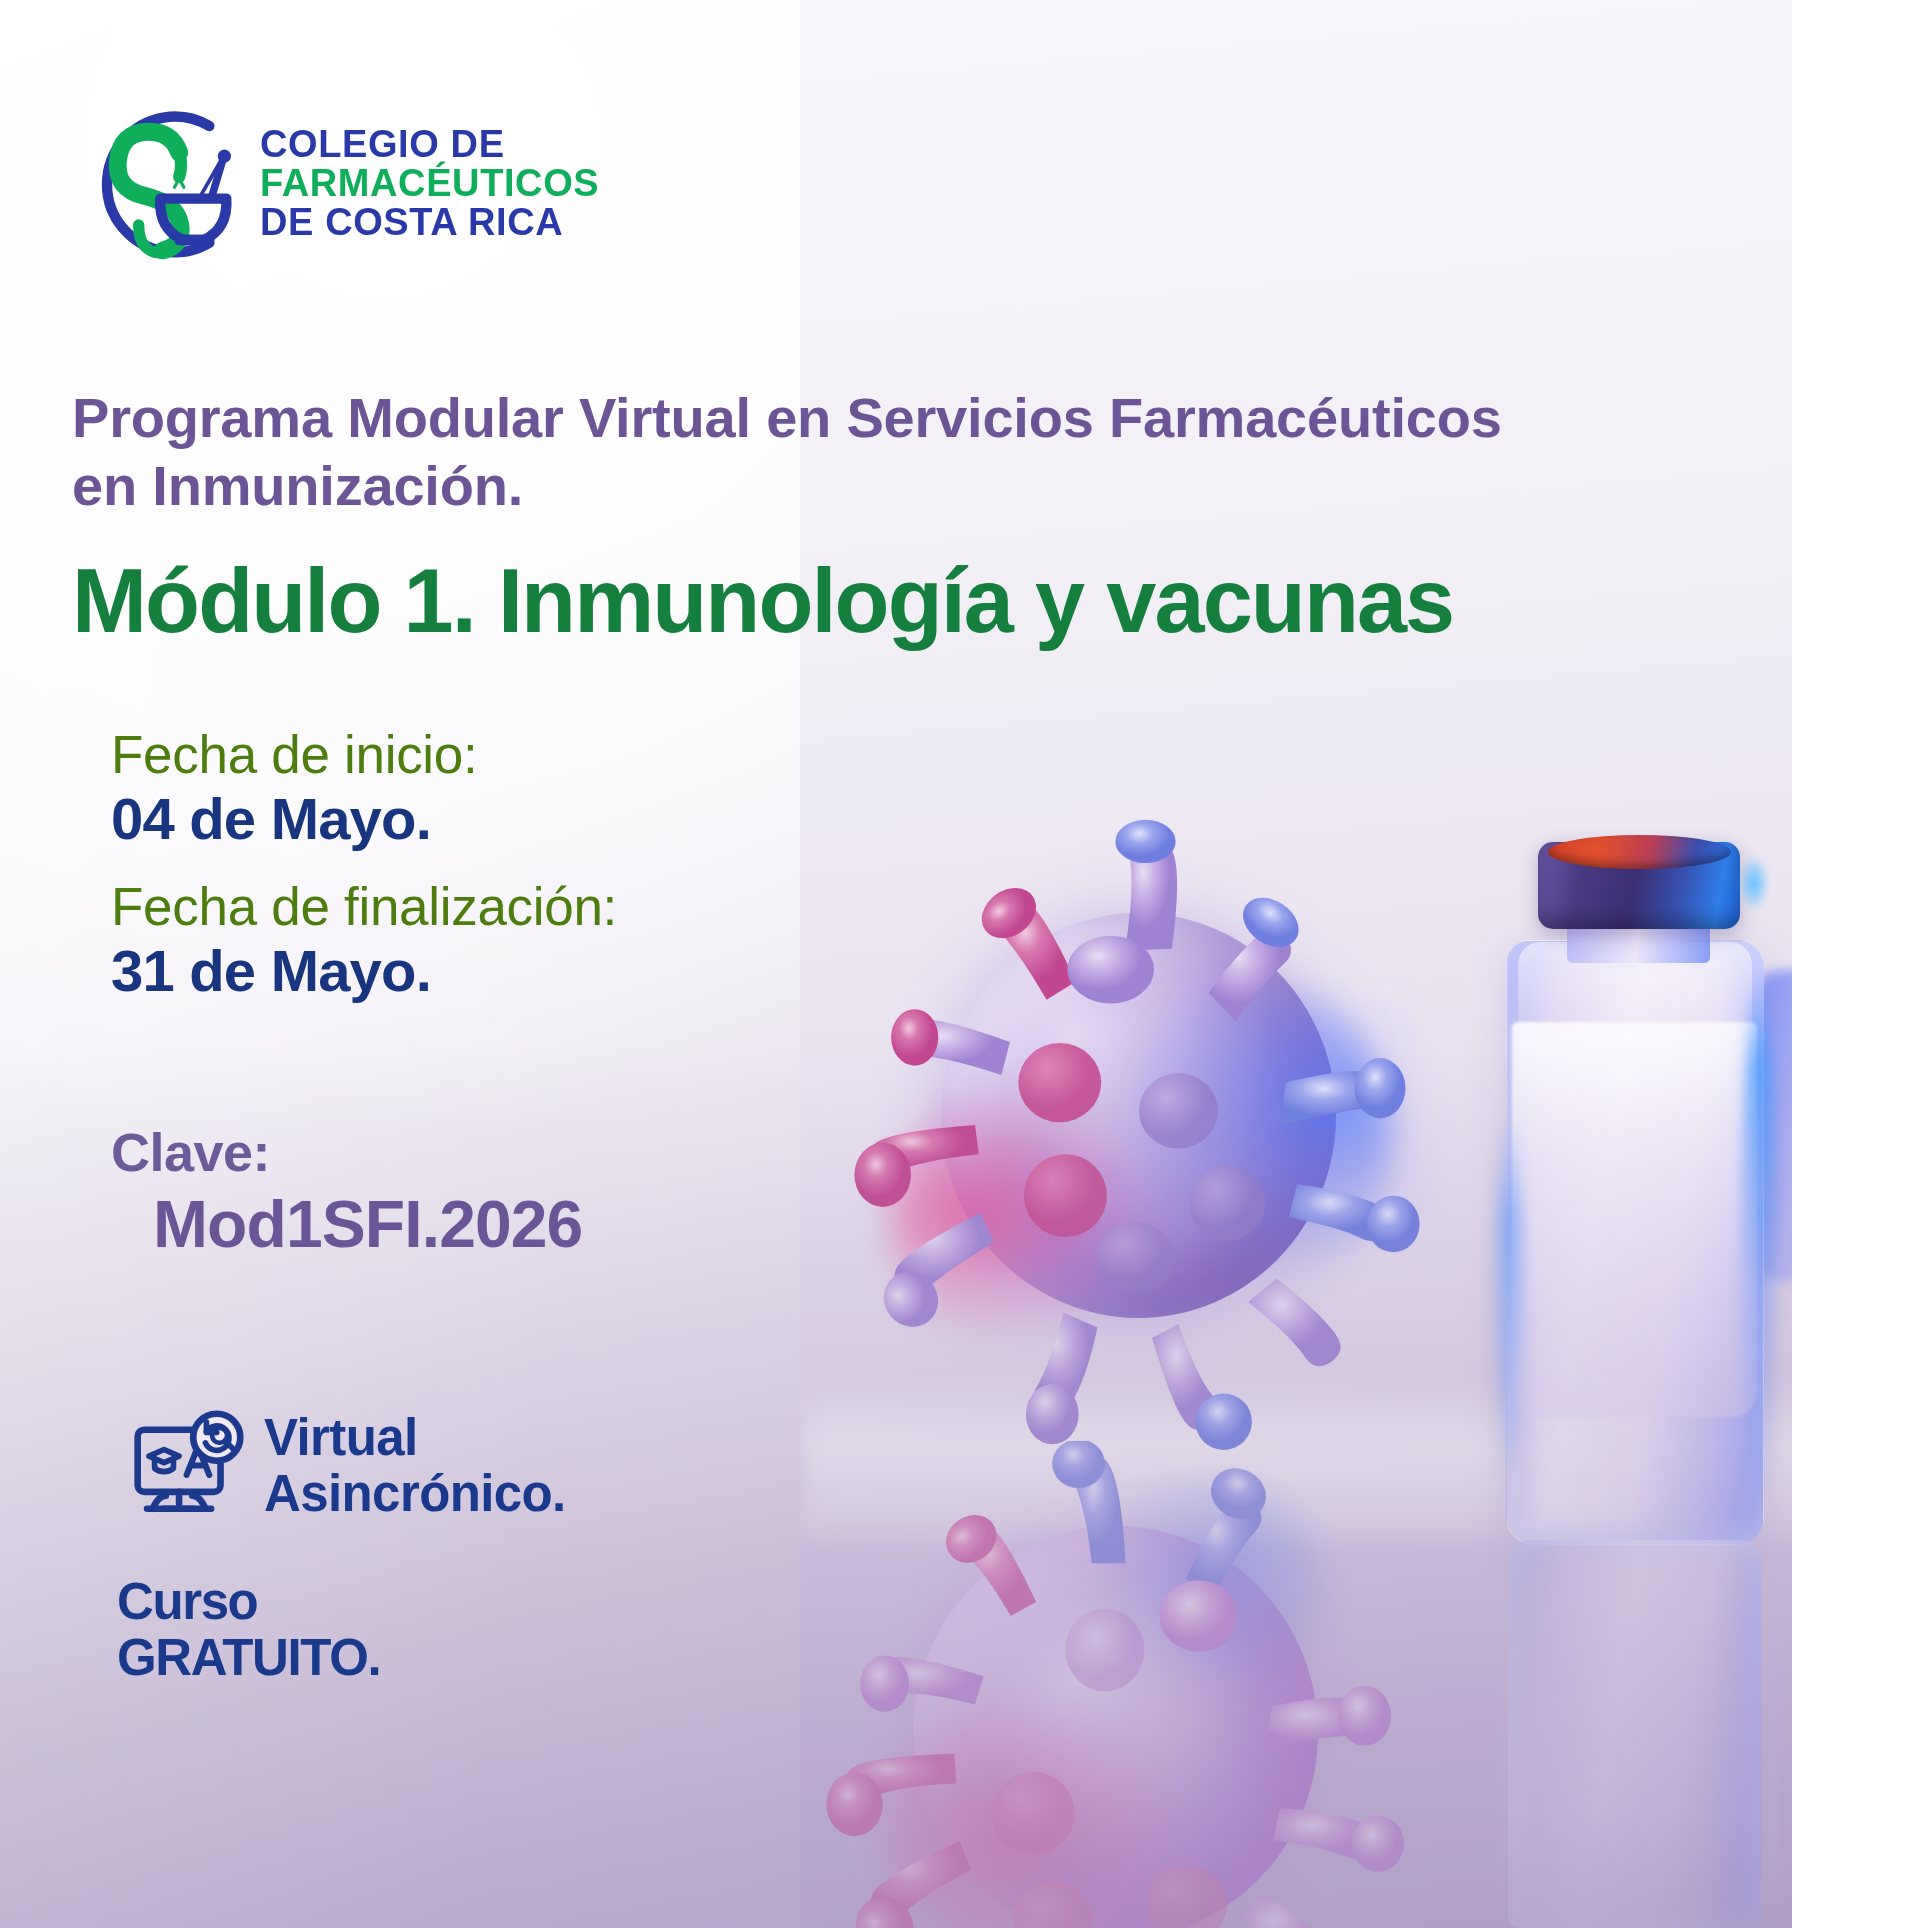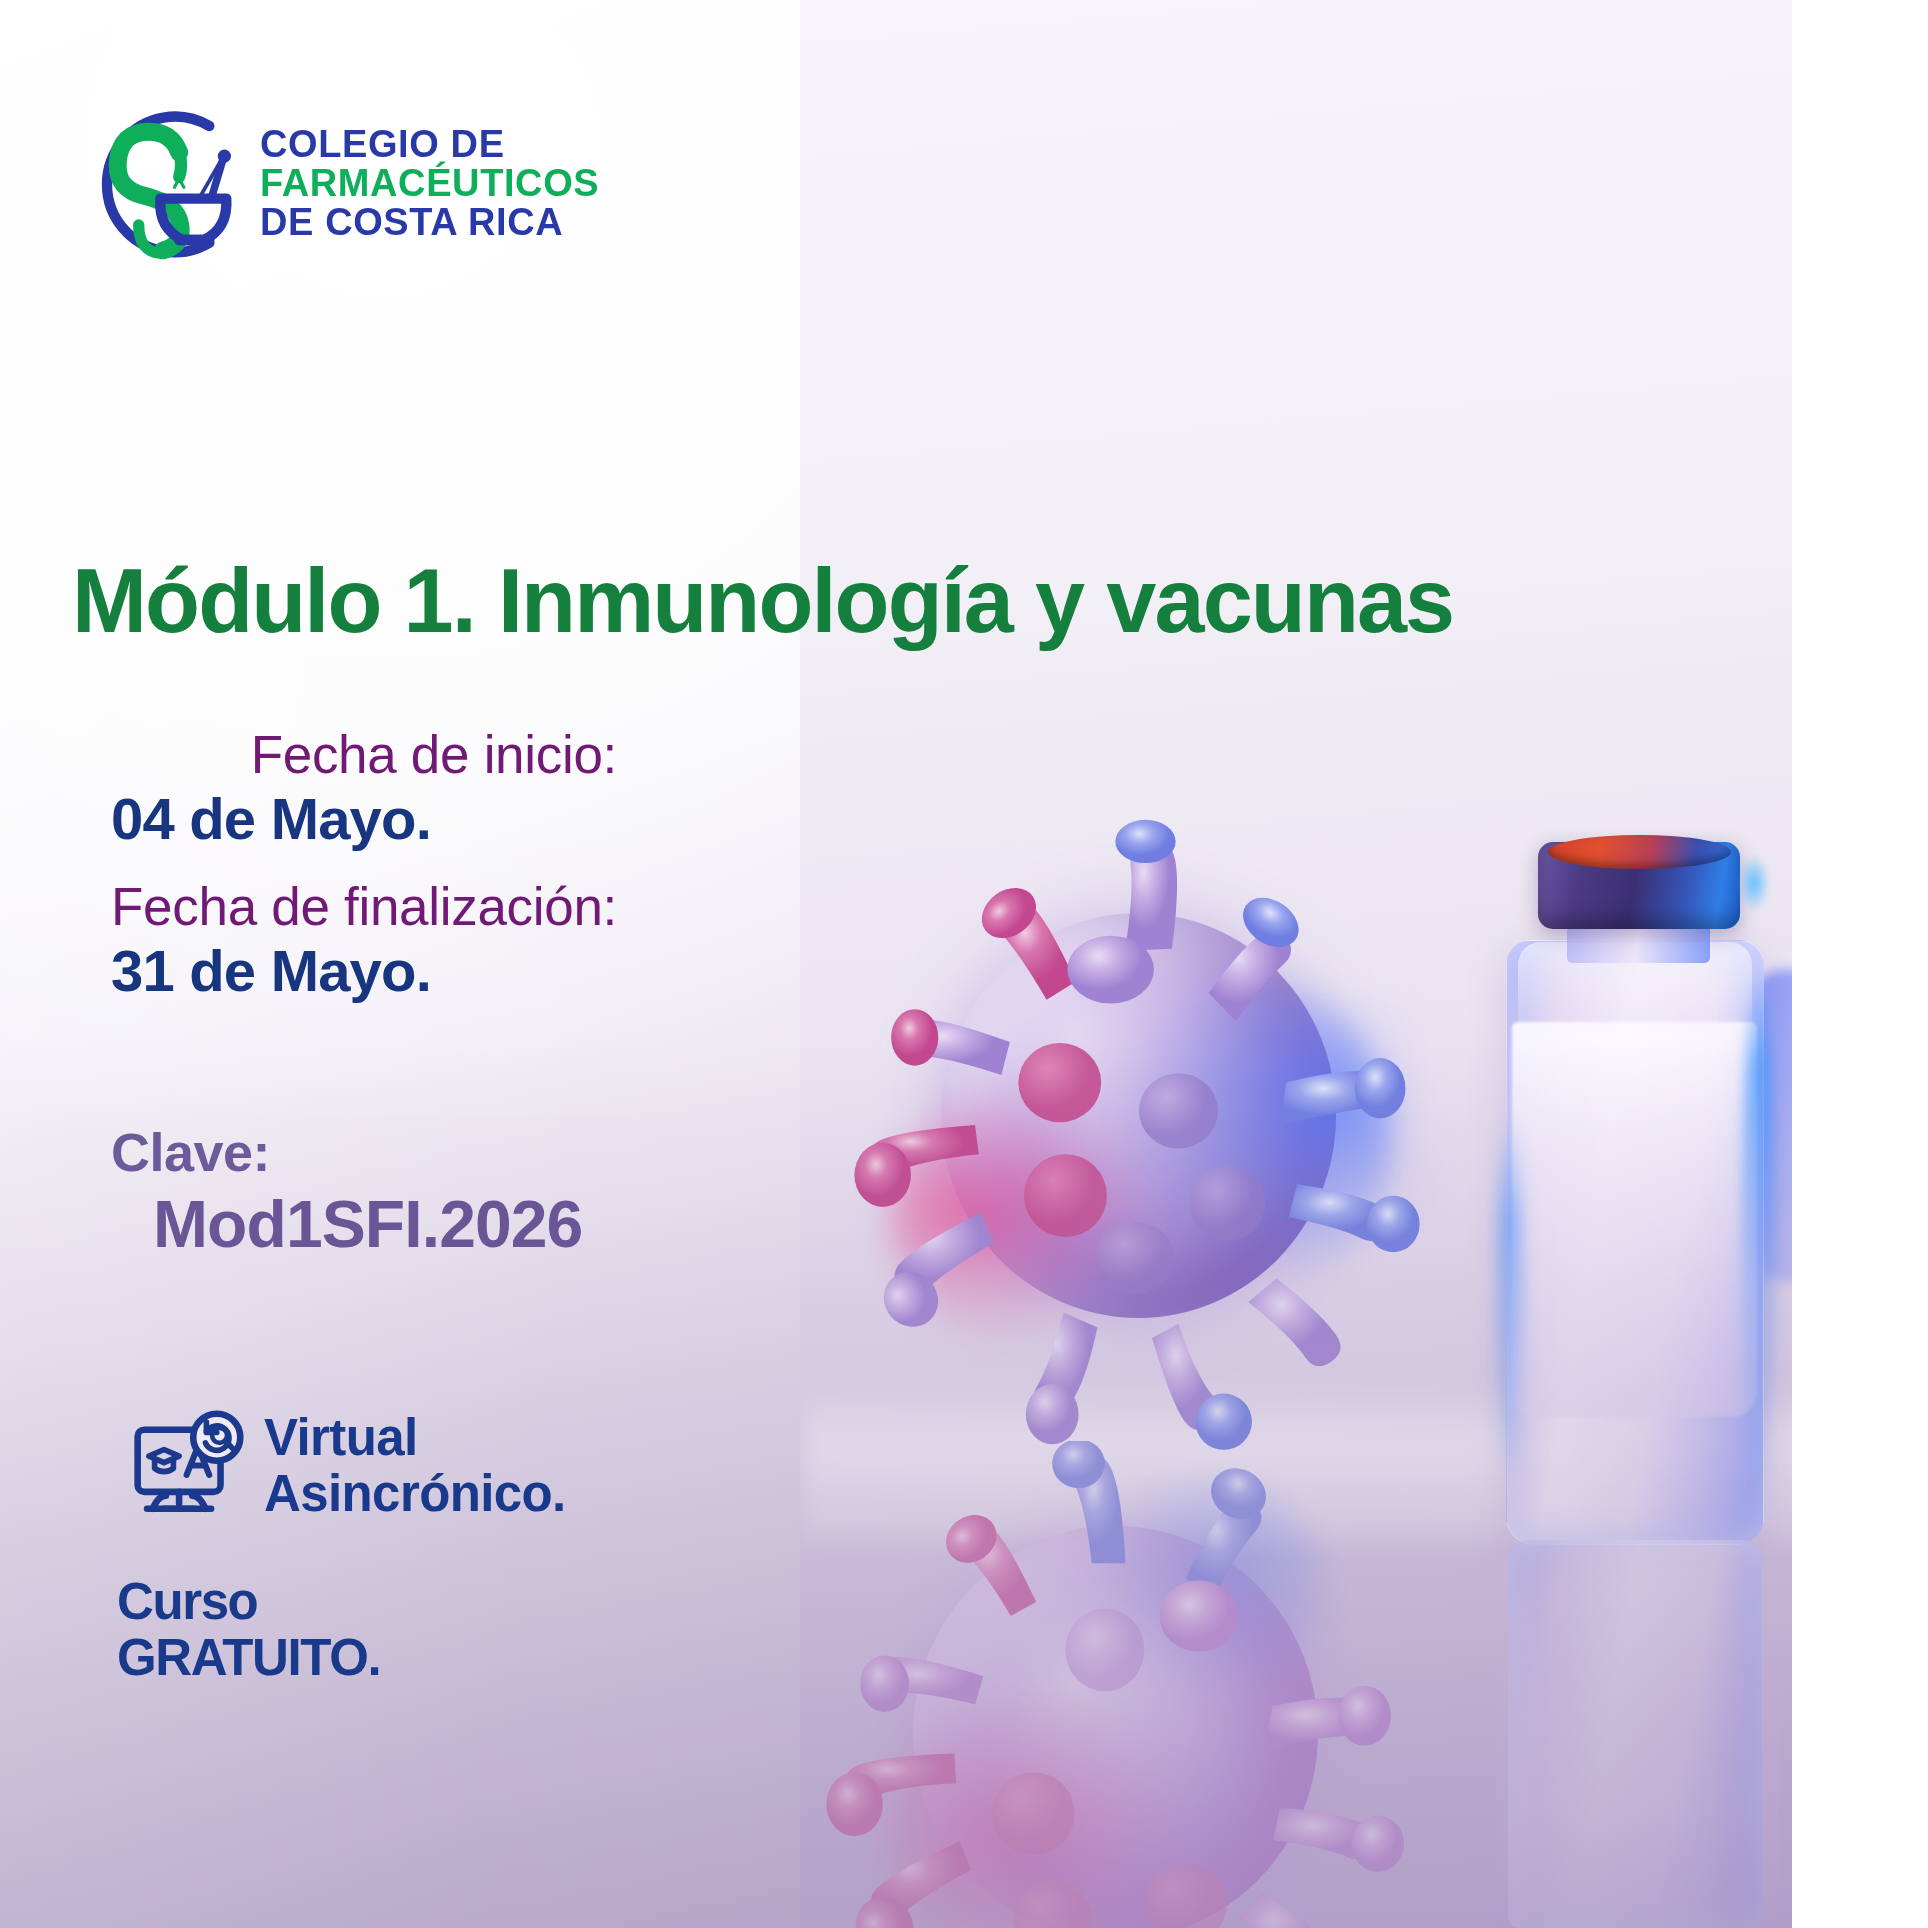--- a/index.html
+++ b/index.html
@@ -255,26 +255,25 @@
     font-size: 90px;
     font-weight: 900;
     line-height: 1.06;
     letter-spacing: -1.9px;
     white-space: nowrap;
   }
 
   
   .dates { position:absolute; left: 111px; top: 725px; }
   .d-label {
-    color: #701a75;
+    color: #4d7c0f;
     font-size: 53px;
     font-weight: 500;
     line-height: 1.12;
     letter-spacing: -0.3px;
-    text-align: right;
   }
   .d-value {
     color: #17367f;
     font-size: 58px;
     font-weight: 700;
     line-height: 1.2;
     letter-spacing: -0.8px;
     margin-bottom: 22.6px;
   }
   .d-value.last { margin-bottom: 6px; }
@@ -491,20 +490,22 @@
         <path d="M139 111 l22 -38" fill="none" stroke="#2a39a8" stroke-width="4" stroke-linecap="round"></path>
         <circle cx="166" cy="66" r="7" fill="#2a39a8"></circle>
       </svg>
       <div class="logo-text">
         <div class="logo-line lt-blue">COLEGIO DE</div>
         <div class="logo-line lt-green">FARMACÉUTICOS</div>
         <div class="logo-line lt-blue">DE COSTA RICA</div>
       </div>
     </div>
 
+    <div class="subtitle">Programa Modular Virtual en Servicios  Farmacéuticos
+en Inmunización.</div>
 
     <div class="title">Módulo 1. Inmunología y vacunas</div>
 
     <div class="dates">
       <div class="d-label">Fecha de inicio:</div>
       <div class="d-value">04 de Mayo.</div>
       <div class="d-label">Fecha de finalización:</div>
       <div class="d-value last">31 de Mayo.</div>
     </div>
 

